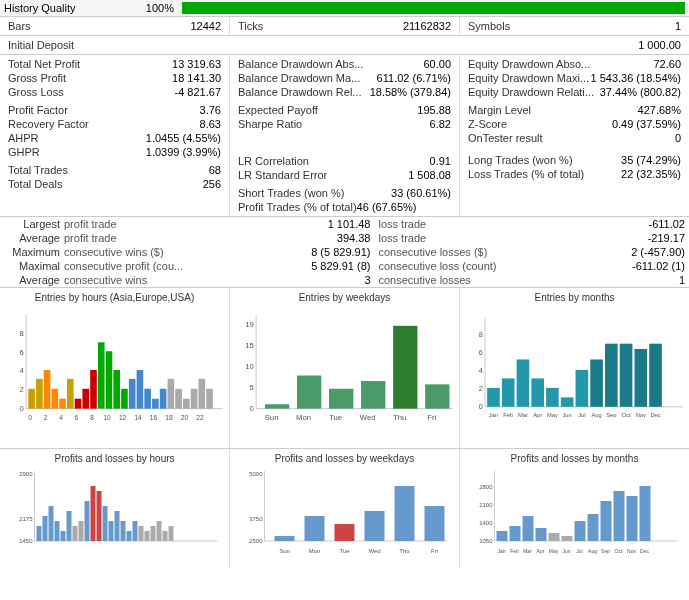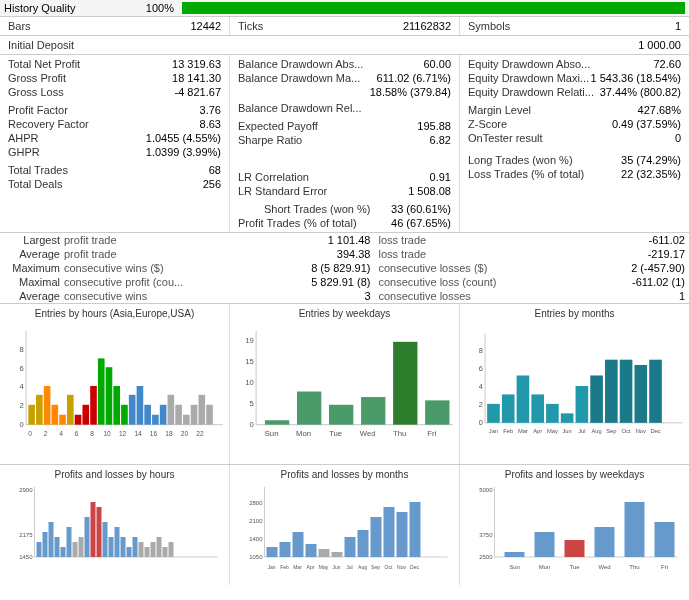--- a/index.html
+++ b/index.html
@@ -159,46 +159,46 @@
       <div style="flex: 1 1 0%; padding: 2px 4px; border-right: 1px solid rgb(221, 221, 221);">
         <div style="display: flex; justify-content: space-between; padding: 1px 4px; min-height: 13px;">
           <span style="color: rgb(51, 51, 51);">Balance Drawdown Abs...</span>
           <span style="text-align: right;">60.00</span>
         </div>
         <div style="display: flex; justify-content: space-between; padding: 1px 4px; min-height: 13px;">
           <span style="color: rgb(51, 51, 51);">Balance Drawdown Ma...</span>
           <span style="text-align: right;">611.02 (6.71%)</span>
         </div>
         <div style="display: flex; justify-content: space-between; padding: 1px 4px; min-height: 13px;">
-          <span style="color: rgb(51, 51, 51); margin-top: 16px;">Balance Drawdown Rel...</span>
+          <span style="color: rgb(51, 51, 51);">Balance Drawdown Rel...</span>
           <span style="text-align: right;">18.58% (379.84)</span>
         </div>
         <div style="height: 4px;"></div>
         <div style="display: flex; justify-content: space-between; padding: 1px 4px; min-height: 13px;">
           <span style="color: rgb(51, 51, 51);">Expected Payoff</span>
           <span style="text-align: right;">195.88</span>
         </div>
         <div style="display: flex; justify-content: space-between; padding: 1px 4px; min-height: 13px;">
           <span style="color: rgb(51, 51, 51);">Sharpe Ratio</span>
           <span style="text-align: right;">6.82</span>
         </div>
         <div style="display: flex; justify-content: space-between; padding: 1px 4px; min-height: 13px; margin-top: 23px;">
           <span style="color: rgb(51, 51, 51);">LR Correlation</span>
           <span style="text-align: right;">0.91</span>
         </div>
         <div style="display: flex; justify-content: space-between; padding: 1px 4px; min-height: 13px;">
           <span style="color: rgb(51, 51, 51);">LR Standard Error</span>
           <span style="text-align: right;">1 508.08</span>
         </div>
         <div style="height: 4px;"></div>
-        <div style="display: flex; justify-content: space-between; padding: 1px 4px; min-height: 13px; margin-left: 26px;">
+        <div style="display: flex; justify-content: space-between; padding: 1px 4px; min-height: 13px;">
           <span style="color: rgb(51, 51, 51);">Short Trades (won %)</span>
           <span style="text-align: right;">33 (60.61%)</span>
         </div>
-        <div style="display: flex; justify-content: space-between; padding: 1px 4px; min-height: 13px;">
+        <div style="display: flex; padding: 1px 4px; min-height: 13px;">
           <span style="color: rgb(51, 51, 51);">Profit Trades (% of total)</span>
           <span style="text-align: right;">46 (67.65%)</span>
         </div>
       </div>
       <div style="flex: 1 1 0%; padding: 2px 4px;">
         <div style="display: flex; justify-content: space-between; padding: 1px 4px; min-height: 13px;">
           <span style="color: rgb(51, 51, 51);">Equity Drawdown Abso...</span>
           <span style="text-align: right;">72.60</span>
         </div>
         <div style="display: flex; justify-content: space-between; padding: 1px 4px; min-height: 13px;">
@@ -427,20 +427,42 @@
         <rect x="105" y="45" width="5" height="30" fill="#6699cc"></rect>
         <rect x="111" y="55" width="5" height="20" fill="#6699cc"></rect>
         <rect x="117" y="65" width="5" height="10" fill="#6699cc"></rect>
         <rect x="123" y="55" width="5" height="20" fill="#6699cc"></rect>
         <rect x="129" y="60" width="5" height="15" fill="#aaaaaa"></rect>
         <rect x="135" y="65" width="5" height="10" fill="#aaaaaa"></rect>
         <rect x="141" y="60" width="5" height="15" fill="#aaaaaa"></rect>
         <rect x="147" y="55" width="5" height="20" fill="#aaaaaa"></rect>
         <rect x="153" y="65" width="5" height="10" fill="#aaaaaa"></rect>
         <rect x="159" y="60" width="5" height="15" fill="#aaaaaa"></rect>
+      </svg>
+    </div>
+    <div class="bottom-chart-box">
+      <div class="chart-title">Profits and losses by weekdays</div>
+      <svg width="100%" height="95" viewBox="0 0 210 95">
+        <line x1="25" y1="5" x2="25" y2="75" stroke="#999" stroke-width="0.5"></line>
+        <line x1="25" y1="75" x2="208" y2="75" stroke="#999" stroke-width="0.5"></line>
+        <text x="23" y="77" font-size="6" text-anchor="end" fill="#555">2500</text>
+        <text x="23" y="55" font-size="6" text-anchor="end" fill="#555">3750</text>
+        <text x="23" y="10" font-size="6" text-anchor="end" fill="#555">5000</text>
+        <rect x="35" y="70" width="20" height="5" fill="#6699cc"></rect>
+        <rect x="65" y="50" width="20" height="25" fill="#6699cc"></rect>
+        <rect x="95" y="58" width="20" height="17" fill="#cc4444"></rect>
+        <rect x="125" y="45" width="20" height="30" fill="#6699cc"></rect>
+        <rect x="155" y="20" width="20" height="55" fill="#6699cc"></rect>
+        <rect x="185" y="40" width="20" height="35" fill="#6699cc"></rect>
+        <text x="45" y="87" font-size="6" fill="#555" text-anchor="middle">Sun</text>
+        <text x="75" y="87" font-size="6" fill="#555" text-anchor="middle">Mon</text>
+        <text x="105" y="87" font-size="6" fill="#555" text-anchor="middle">Tue</text>
+        <text x="135" y="87" font-size="6" fill="#555" text-anchor="middle">Wed</text>
+        <text x="165" y="87" font-size="6" fill="#555" text-anchor="middle">Thu</text>
+        <text x="195" y="87" font-size="6" fill="#555" text-anchor="middle">Fri</text>
       </svg>
     </div>
     <div class="bottom-chart-box">
       <div class="chart-title">Profits and losses by months</div>
       <svg width="100%" height="95" viewBox="0 0 210 95">
         <line x1="25" y1="5" x2="25" y2="75" stroke="#999" stroke-width="0.5"></line>
         <line x1="25" y1="75" x2="208" y2="75" stroke="#999" stroke-width="0.5"></line>
         <text x="23" y="77" font-size="6" text-anchor="end" fill="#555">1050</text>
         <text x="23" y="59" font-size="6" text-anchor="end" fill="#555">1400</text>
         <text x="23" y="41" font-size="6" text-anchor="end" fill="#555">2100</text>
@@ -464,36 +486,14 @@
         <text x="84" y="87" font-size="5" fill="#555" text-anchor="middle">May</text>
         <text x="97" y="87" font-size="5" fill="#555" text-anchor="middle">Jun</text>
         <text x="110" y="87" font-size="5" fill="#555" text-anchor="middle">Jul</text>
         <text x="123" y="87" font-size="5" fill="#555" text-anchor="middle">Aug</text>
         <text x="136" y="87" font-size="5" fill="#555" text-anchor="middle">Sep</text>
         <text x="149" y="87" font-size="5" fill="#555" text-anchor="middle">Oct</text>
         <text x="162" y="87" font-size="5" fill="#555" text-anchor="middle">Nov</text>
         <text x="175" y="87" font-size="5" fill="#555" text-anchor="middle">Dec</text>
       </svg>
     </div>
-    <div class="bottom-chart-box">
-      <div class="chart-title">Profits and losses by weekdays</div>
-      <svg width="100%" height="95" viewBox="0 0 210 95">
-        <line x1="25" y1="5" x2="25" y2="75" stroke="#999" stroke-width="0.5"></line>
-        <line x1="25" y1="75" x2="208" y2="75" stroke="#999" stroke-width="0.5"></line>
-        <text x="23" y="77" font-size="6" text-anchor="end" fill="#555">2500</text>
-        <text x="23" y="55" font-size="6" text-anchor="end" fill="#555">3750</text>
-        <text x="23" y="10" font-size="6" text-anchor="end" fill="#555">5000</text>
-        <rect x="35" y="70" width="20" height="5" fill="#6699cc"></rect>
-        <rect x="65" y="50" width="20" height="25" fill="#6699cc"></rect>
-        <rect x="95" y="58" width="20" height="17" fill="#cc4444"></rect>
-        <rect x="125" y="45" width="20" height="30" fill="#6699cc"></rect>
-        <rect x="155" y="20" width="20" height="55" fill="#6699cc"></rect>
-        <rect x="185" y="40" width="20" height="35" fill="#6699cc"></rect>
-        <text x="45" y="87" font-size="6" fill="#555" text-anchor="middle">Sun</text>
-        <text x="75" y="87" font-size="6" fill="#555" text-anchor="middle">Mon</text>
-        <text x="105" y="87" font-size="6" fill="#555" text-anchor="middle">Tue</text>
-        <text x="135" y="87" font-size="6" fill="#555" text-anchor="middle">Wed</text>
-        <text x="165" y="87" font-size="6" fill="#555" text-anchor="middle">Thu</text>
-        <text x="195" y="87" font-size="6" fill="#555" text-anchor="middle">Fri</text>
-      </svg>
-    </div>
   </div>
 </div>
 
 </body></html>

